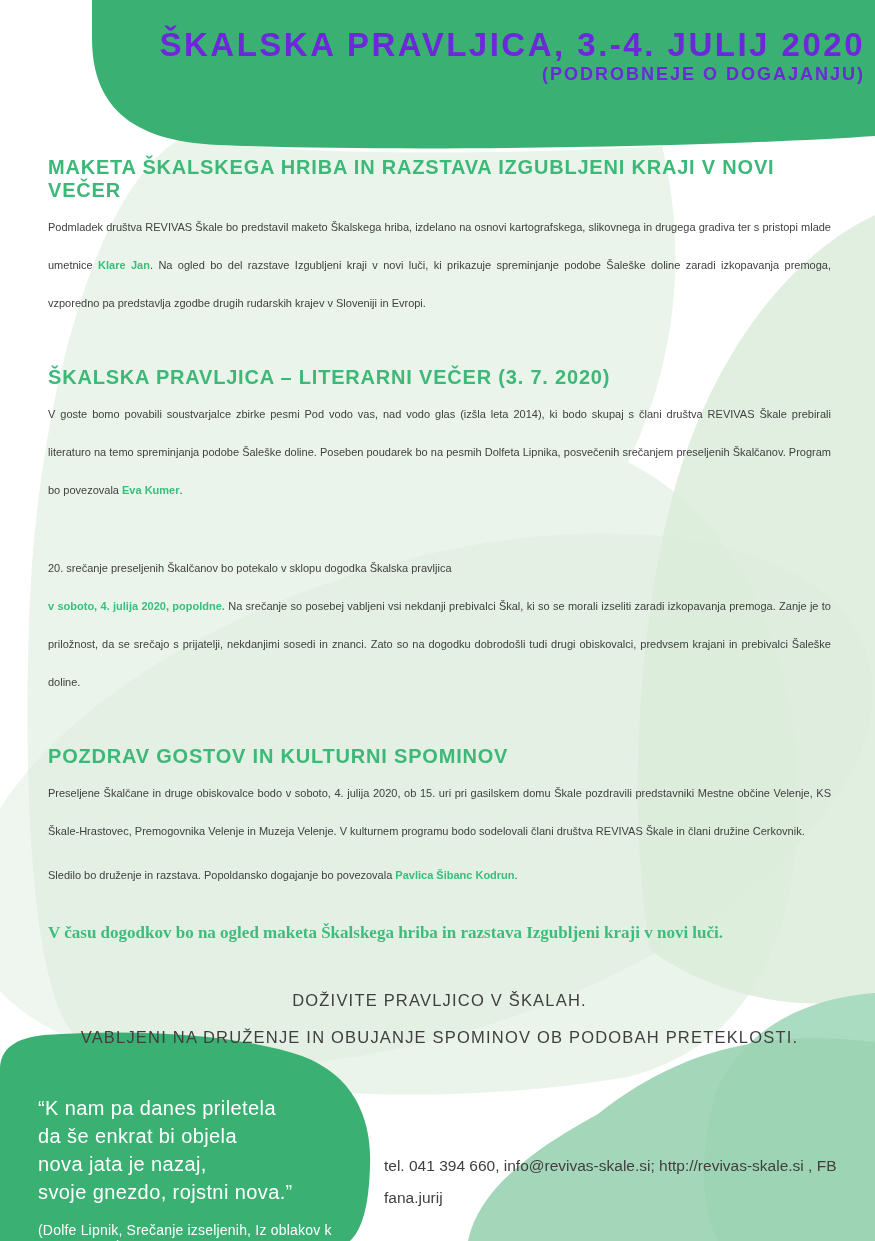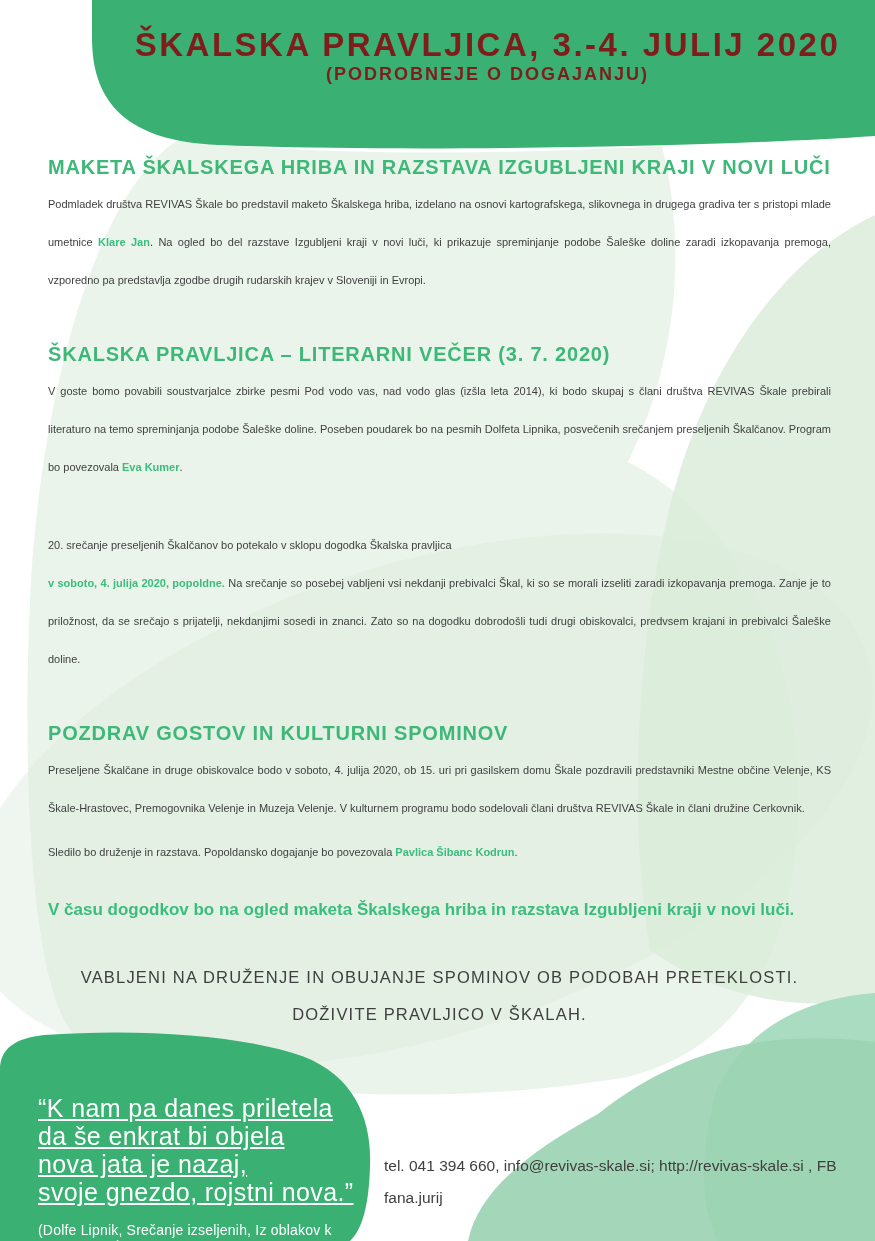--- a/index.html
+++ b/index.html
@@ -6,39 +6,39 @@
   body{
     width:875px;height:1241px;position:relative;overflow:hidden;
     background:#ffffff;
     font-family:"Liberation Sans", sans-serif;
     color:#414141;
   }
   .bg-svg{position:absolute;left:0;top:0;width:875px;height:1241px;z-index:0;}
   .layer{position:absolute;z-index:1;}
 
   
-  .header-text{left:110px;right:10px;top:26px;text-align:center;color:#7f1d1d;}
+  .header-text{left:110px;right:10px;top:26px;text-align:right;color:#6d28d9;}
   .header-title{font-size:33px;font-weight:bold;letter-spacing:2.5px;white-space:nowrap;}
   .header-subtitle{font-size:18px;font-weight:bold;letter-spacing:2px;margin-top:0;}
 
   
   .content{left:48px;width:783px;top:156px;}
   h2{margin:0;font-size:20px;font-weight:bold;letter-spacing:0.8px;color:#3eb878;}
   p.body{margin:6px 0 0;font-size:11px;line-height:38px;text-align:justify;color:#414141;}
   .accent{color:#3bbd7d;font-weight:bold;}
   .sec{margin-top:44px;}
   .sec:first-child{margin-top:0;}
   .gap{margin-top:40px;}
-  .highlight{margin-top:24px;font-size:17px;line-height:30px;color:#3bbd7d;font-weight:bold;}
+  .highlight{margin-top:24px;font-size:17px;line-height:30px;color:#3bbd7d;font-weight:bold;font-family:Liberation Serif, serif;}
   .closing{margin-top:34px;text-align:center;font-size:16.5px;line-height:37px;
            letter-spacing:1.2px;color:#3f3f3f;}
 
   
   .quote-block{left:38px;top:1094px;width:340px;color:#ffffff;}
-  .quote-line{font-size:25px;line-height:28px;letter-spacing:0.4px;text-decoration:underline;}
+  .quote-line{font-size:20px;line-height:28px;letter-spacing:0.4px;}
   .quote-attr{font-size:14px;margin-top:16px;letter-spacing:0.2px;}
 
   
   .contact-block{left:384px;top:1150px;font-size:15.5px;line-height:32px;color:#3f3f3f;}
 </style>
 </head>
 <body>
 
 <svg class="bg-svg" viewBox="0 0 875 1241" xmlns="http://www.w3.org/2000/svg" aria-hidden="true">
 
@@ -62,21 +62,21 @@
 </svg>
 
 <div class="layer header-text">
   <div class="header-title">ŠKALSKA PRAVLJICA, 3.-4. JULIJ 2020</div>
   <div class="header-subtitle">(PODROBNEJE O DOGAJANJU)</div>
 </div>
 
 <div class="layer content">
 
   <div class="sec">
-    <h2>MAKETA ŠKALSKEGA HRIBA IN RAZSTAVA IZGUBLJENI KRAJI V NOVI LUČI</h2>
+    <h2>MAKETA ŠKALSKEGA HRIBA IN RAZSTAVA IZGUBLJENI KRAJI V NOVI VEČER</h2>
     <p class="body"><span>Podmladek društva REVIVAS Škale bo predstavil maketo Škalskega hriba, izdelano na osnovi kartografskega, slikovnega in drugega gradiva ter s pristopi mlade umetnice </span><span class="accent">Klare Jan</span><span>. Na ogled bo del razstave Izgubljeni kraji v novi luči, ki prikazuje spreminjanje podobe Šaleške doline zaradi izkopavanja premoga, vzporedno pa predstavlja zgodbe drugih rudarskih krajev v Sloveniji in Evropi.</span></p>
   </div>
 
   <div class="sec">
     <h2>ŠKALSKA PRAVLJICA – LITERARNI VEČER (3. 7. 2020)</h2>
     <p class="body"><span>V goste bomo povabili soustvarjalce zbirke pesmi Pod vodo vas, nad vodo glas (izšla leta 2014), ki bodo skupaj s člani društva REVIVAS Škale prebirali literaturo na temo spreminjanja podobe Šaleške doline. Poseben poudarek bo na pesmih Dolfeta Lipnika, posvečenih srečanjem preseljenih Škalčanov. Program bo povezovala </span><span class="accent">Eva Kumer</span><span>.</span></p>
   </div>
 
   <div class="gap">
     <p class="body"><span>20. srečanje preseljenih Škalčanov bo potekalo v sklopu dogodka Škalska pravljica</span><br><span class="accent">v soboto, 4. julija 2020, popoldne.</span><span> Na srečanje so posebej vabljeni vsi nekdanji prebivalci Škal, ki so se morali izseliti zaradi izkopavanja premoga. Zanje je to priložnost, da se srečajo s prijatelji, nekdanjimi sosedi in znanci. Zato so na dogodku dobrodošli tudi drugi obiskovalci, predvsem krajani in prebivalci Šaleške doline.</span></p>
@@ -84,22 +84,22 @@
 
   <div class="sec">
     <h2>POZDRAV GOSTOV IN KULTURNI SPOMINOV</h2>
     <p class="body">Preseljene Škalčane in druge obiskovalce bodo v soboto, 4. julija 2020, ob 15. uri pri gasilskem domu Škale pozdravili predstavniki Mestne občine Velenje, KS Škale-Hrastovec, Premogovnika Velenje in Muzeja Velenje. V kulturnem programu bodo sodelovali člani  društva REVIVAS Škale in člani družine Cerkovnik.</p>
     <p class="body"><span>Sledilo bo druženje in razstava. Popoldansko dogajanje bo povezovala </span><span class="accent">Pavlica Šibanc Kodrun</span><span>.</span></p>
   </div>
 
   <p class="highlight">V času dogodkov bo na ogled maketa Škalskega hriba in razstava Izgubljeni kraji v novi luči.</p>
 
   <div class="closing">
+    <div>DOŽIVITE PRAVLJICO V ŠKALAH.</div>
     <div>VABLJENI NA DRUŽENJE IN OBUJANJE SPOMINOV OB PODOBAH PRETEKLOSTI.</div>
-    <div>DOŽIVITE PRAVLJICO V ŠKALAH.</div>
   </div>
 </div>
 
 <div class="layer quote-block">
   <div class="quote-line">“K nam pa danes priletela</div>
   <div class="quote-line">da še enkrat bi objela</div>
   <div class="quote-line">nova jata je nazaj,</div>
   <div class="quote-line">svoje gnezdo, rojstni nova.”</div>
   <div class="quote-attr">(Dolfe Lipnik, Srečanje izseljenih, Iz oblakov k soncu, 1996)</div>
 </div>

